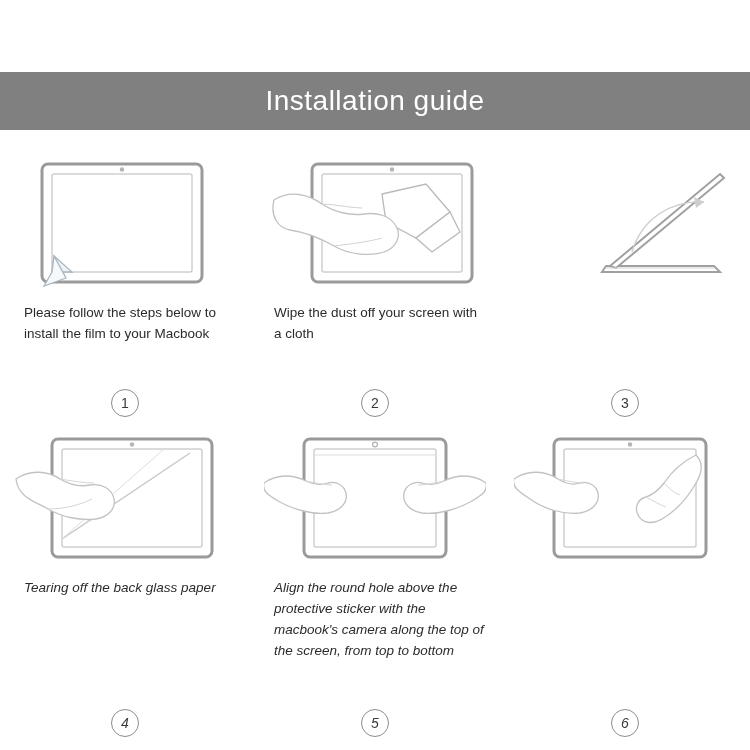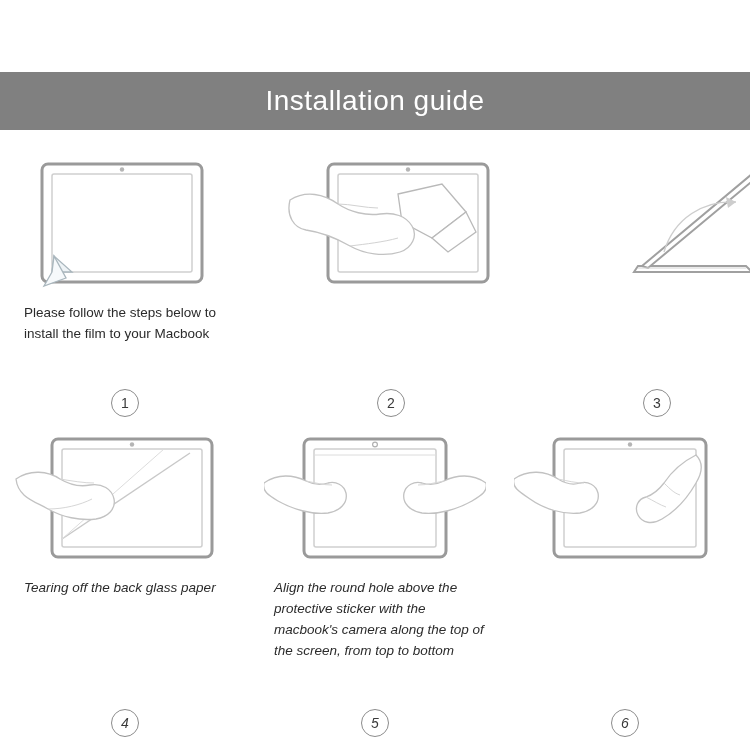--- a/index.html
+++ b/index.html
@@ -104,21 +104,21 @@
 <body>
 
 <div id="page">
 
   <div class="banner">
     <div class="banner-title">Installation guide</div>
   </div>
 
   <div class="grid">
 
-    <div class="row1" style="display:flex;width:750px;gap:16px;">
+    <div class="row1" style="display:flex;width:750px;">
 
       <div class="cell">
         <div class="art">
           <svg width="222" height="132" viewBox="0 0 222 132">
 
             <rect x="28" y="4" width="160" height="118" rx="6" ry="6" fill="#ffffff" stroke="#9a9a9a" stroke-width="3"></rect>
             <rect x="38" y="14" width="140" height="98" rx="2" ry="2" fill="#ffffff" stroke="#cfcfcf" stroke-width="1.5"></rect>
 
             <circle cx="108" cy="9.5" r="2.2" fill="#b5b5b5"></circle>
 
@@ -140,20 +140,21 @@
             <circle cx="128" cy="9.5" r="2.2" fill="#b5b5b5"></circle>
 
             <path d="M118 34 L162 24 L186 52 L152 78 L122 62 Z" fill="#ffffff" stroke="#b9b9b9" stroke-width="1.3"></path>
             <path d="M152 78 L186 52 L196 72 L168 92 Z" fill="#ffffff" stroke="#b9b9b9" stroke-width="1.3"></path>
 
             <path d="M10 40 C26 30, 44 34, 58 44 C70 52, 86 56, 100 54 C114 52, 126 56, 132 66 C138 76, 132 88, 120 92 C104 97, 84 94, 70 86 C56 78, 40 72, 26 70 C14 68, 6 56, 10 40 Z" fill="#ffffff" stroke="#c2c2c2" stroke-width="1.3"></path>
             <path d="M58 44 C70 44, 86 48, 98 48" fill="none" stroke="#d2d2d2" stroke-width="1"></path>
             <path d="M70 86 C86 84, 104 82, 118 78" fill="none" stroke="#d2d2d2" stroke-width="1"></path>
           </svg>
         </div>
+        <div class="caption">Wipe the dust off your screen with a cloth</div>
         <div class="num-wrap">
           <div class="num">2</div>
         </div>
       </div>
 
       <div class="cell">
         <div class="art">
           <svg width="222" height="132" viewBox="0 0 222 132">
 
             <path d="M88 112 L206 112 L200 106 L92 106 Z" fill="#ffffff" stroke="#a0a0a0" stroke-width="2"></path>

